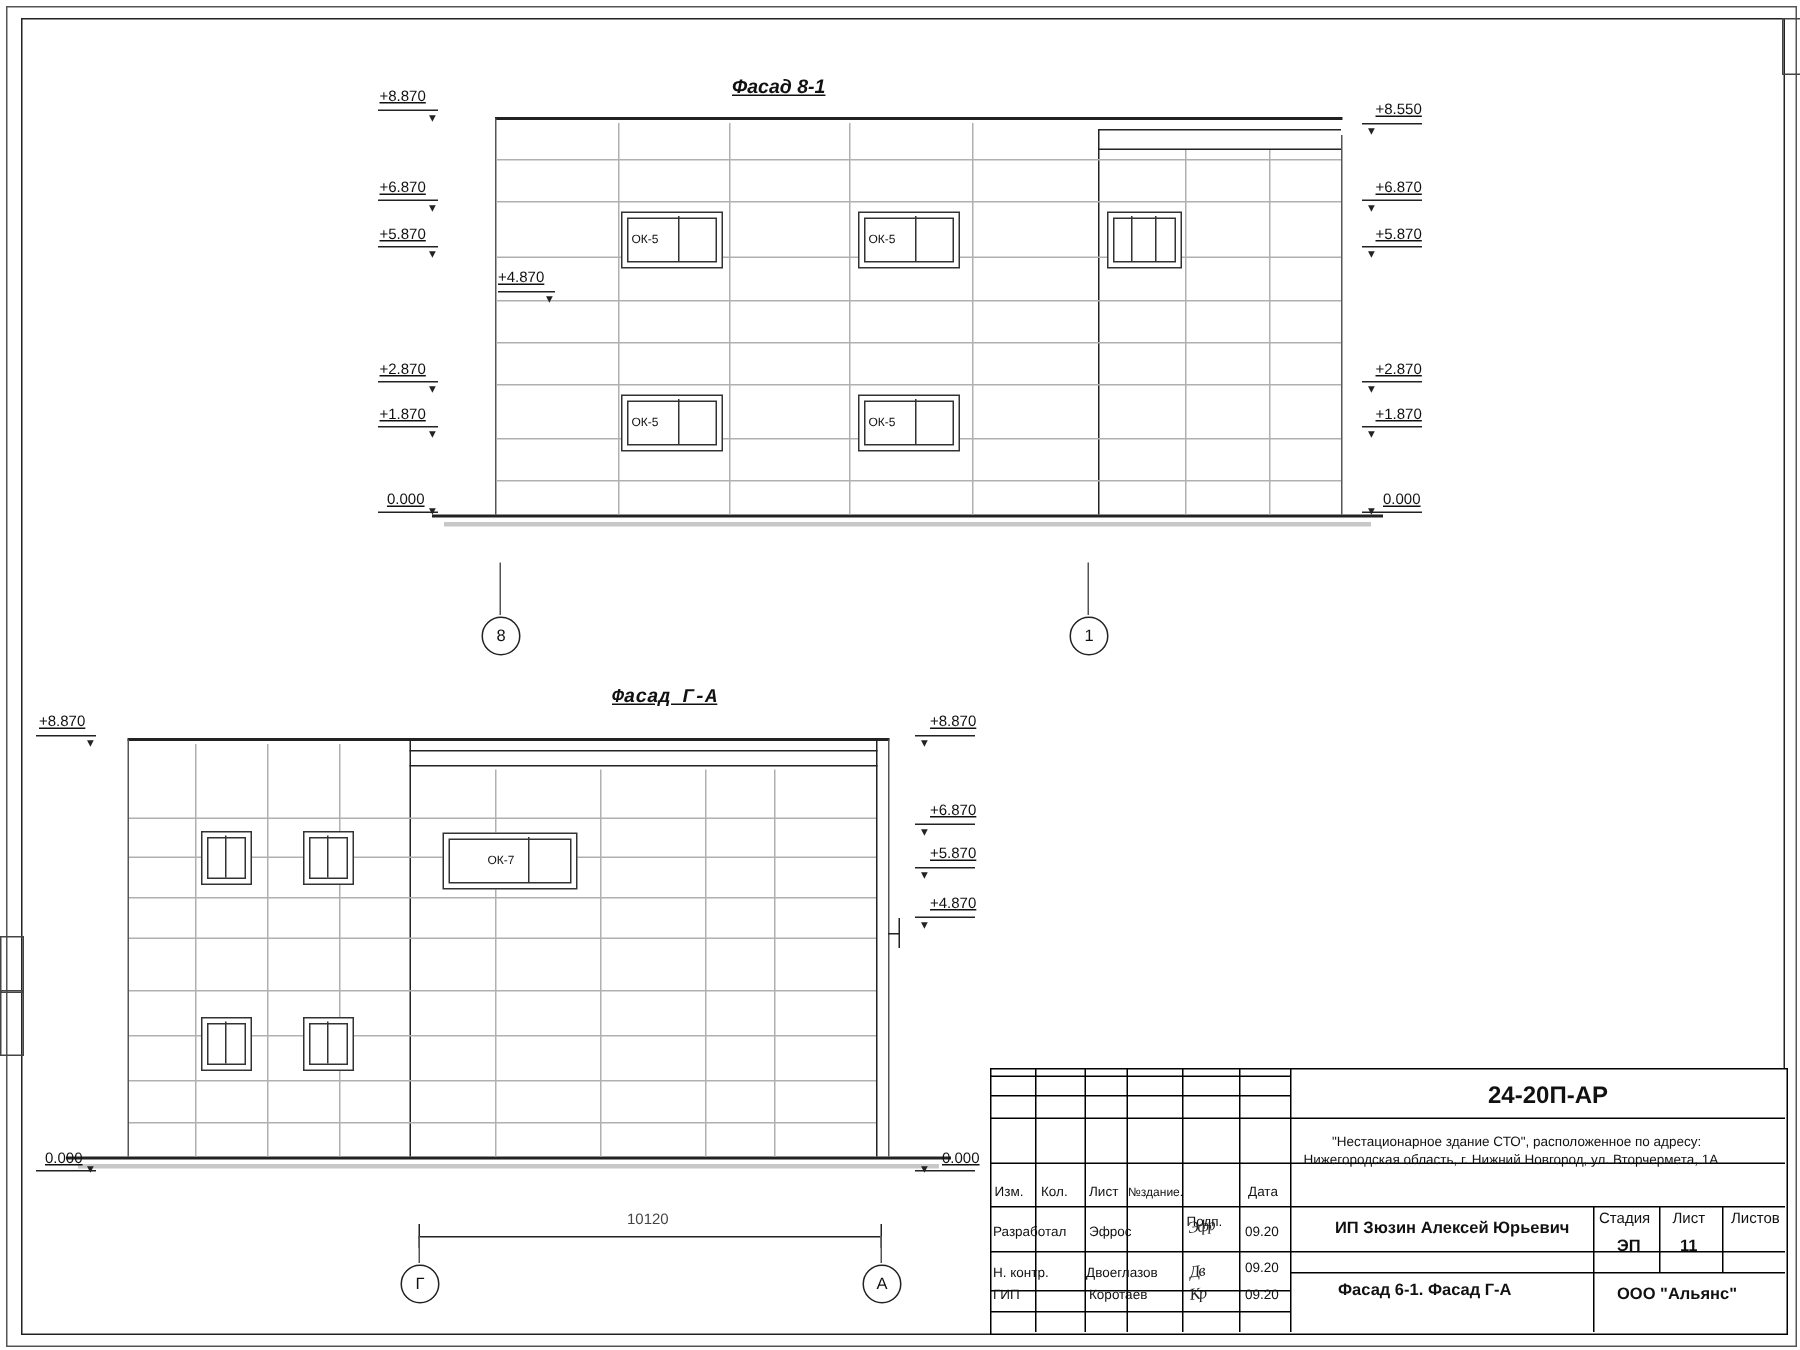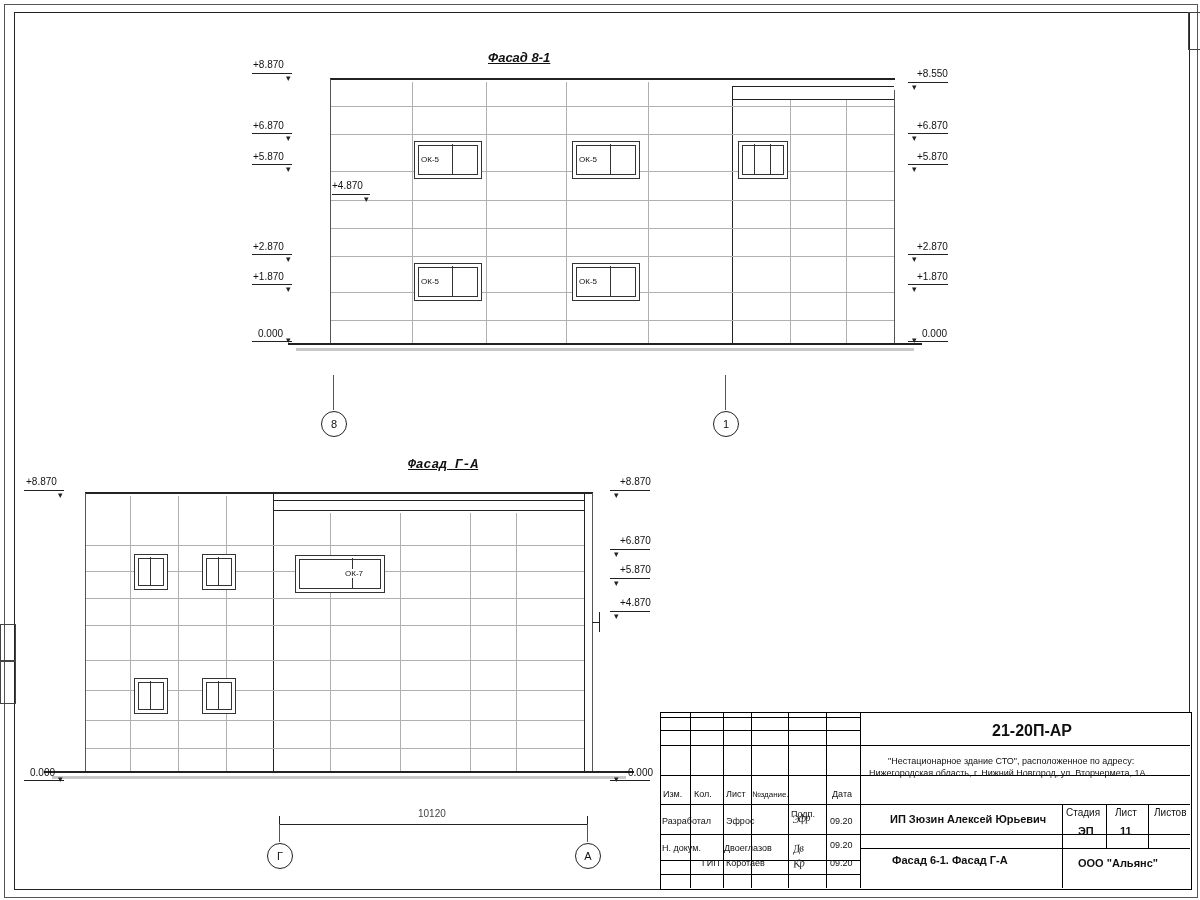--- a/index.html
+++ b/index.html
@@ -3,21 +3,21 @@
 <meta charset="utf-8">
 <style>
   html,body{margin:0;padding:0;background:#fff;}
   body{width:1200px;height:900px;position:relative;overflow:hidden;
        font-family:"Liberation Sans", sans-serif;color:#111;}
   .sheet{position:absolute;inset:0;background:#fff;}
   
   .frame-outer{position:absolute;left:4px;top:4px;width:1192px;height:892px;border:1px solid #555;}
   .frame-inner{position:absolute;left:14px;top:12px;width:1174px;height:876px;border:1px solid #222;}
   .edge-stub{position:absolute;border:1px solid #444;}
-  .lvl{position:absolute;font-size:10px;white-space:nowrap;line-height:1;}
+  .lvl{position:absolute;font-size:10px;white-space:nowrap;line-height:1;text-decoration:underline;}
   .title-it{position:absolute;font-style:italic;font-weight:bold;font-size:13px;
             white-space:nowrap;text-decoration:underline;}
   .ln{position:absolute;background:#222;}
   .ln-h{height:1px;}
   .ln-v{width:1px;}
   .thin{background:#555;}
   .light{background:#8a8a8a;}
   .vlight{background:#b0b0b0;}
   .circle{position:absolute;width:24px;height:24px;border:1px solid #222;border-radius:50%;
           font-size:11px;display:flex;align-items:center;justify-content:center;background:#fff;}
@@ -212,21 +212,21 @@
 
   <div class="winbox" style="left:202px;top:678px;width:32px;height:34px;">
     <div class="inner"></div>
   </div>
   <div class="mull" style="left:218px;top:681px;height:28px;"></div>
 
   <div class="winbox" style="left:295px;top:555px;width:88px;height:36px;">
     <div class="inner"></div>
   </div>
   <div class="mull" style="left:352px;top:558px;height:30px;"></div>
-  <div class="winlbl" style="left:344px;top:569px;">ОК-7</div>
+  <div class="winlbl" style="left:324px;top:569px;">ОК-7</div>
 
   <div class="lvl" style="left:26px;top:477px;">+8.870</div>
   <div class="ln ln-h" style="left:24px;top:490px;width:40px;"></div>
   <div class="arrowdown" style="left:58px;top:491px;">▾</div>
 
   <div class="lvl" style="left:30px;top:768px;">0.000</div>
   <div class="ln ln-h" style="left:24px;top:780px;width:40px;"></div>
   <div class="arrowdown" style="left:58px;top:775px;">▾</div>
 
   <div class="lvl" style="left:620px;top:477px;">+8.870</div>
@@ -275,42 +275,42 @@
   <div class="ln ln-v" style="left:690px;top:712px;height:176px;background:#000;"></div>
   <div class="ln ln-v" style="left:723px;top:712px;height:176px;background:#000;"></div>
   <div class="ln ln-v" style="left:751px;top:712px;height:176px;background:#000;"></div>
   <div class="ln ln-v" style="left:788px;top:712px;height:176px;background:#000;"></div>
   <div class="ln ln-v" style="left:826px;top:712px;height:176px;background:#000;"></div>
   <div class="ln ln-v" style="left:860px;top:712px;height:176px;background:#000;"></div>
   <div class="ln ln-v" style="left:1062px;top:804px;height:84px;background:#000;"></div>
   <div class="ln ln-v" style="left:1106px;top:804px;height:44px;background:#000;"></div>
   <div class="ln ln-v" style="left:1148px;top:804px;height:44px;background:#000;"></div>
 
-  <div class="tbtxt tb-big" style="left:992px;top:723px;">21-20П-АР</div>
+  <div class="tbtxt tb-big" style="left:992px;top:723px;">24-20П-АР</div>
   <div class="tbtxt" style="left:888px;top:757px;">"Нестационарное здание СТО", расположенное по адресу:</div>
   <div class="tbtxt" style="left:869px;top:769px;">Нижегородская область, г. Нижний Новгород, ул. Вторчермета, 1А</div>
 
   <div class="tbtxt" style="left:663px;top:790px;">Изм.</div>
   <div class="tbtxt" style="left:694px;top:790px;">Кол.</div>
   <div class="tbtxt" style="left:726px;top:790px;">Лист</div>
   <div class="tbtxt" style="left:752px;top:791px;font-size:8px;">№здание.</div>
   <div class="tbtxt" style="left:791px;top:810px;">Подп.</div>
   <div class="tbtxt" style="left:832px;top:790px;">Дата</div>
 
   <div class="tbtxt" style="left:662px;top:817px;">Разработал</div>
   <div class="tbtxt" style="left:726px;top:817px;">Эфрос</div>
   <div class="sig" style="left:792px;top:812px;">Эфр</div>
   <div class="tbtxt" style="left:830px;top:817px;">09.20</div>
 
-  <div class="tbtxt" style="left:662px;top:844px;">Н. докум.</div>
+  <div class="tbtxt" style="left:662px;top:844px;">Н. контр.</div>
   <div class="tbtxt" style="left:724px;top:844px;">Двоеглазов</div>
   <div class="sig" style="left:793px;top:842px;">Дв</div>
   <div class="tbtxt" style="left:830px;top:841px;">09.20</div>
 
-  <div class="tbtxt" style="left:662px;top:859px;padding-left:40px;">ГИП</div>
+  <div class="tbtxt" style="left:662px;top:859px;">ГИП</div>
   <div class="tbtxt" style="left:726px;top:859px;">Коротаев</div>
   <div class="sig" style="left:793px;top:857px;">Кр</div>
   <div class="tbtxt" style="left:830px;top:859px;">09.20</div>
 
   <div class="tbtxt tb-mid" style="left:890px;top:814px;">ИП Зюзин Алексей Юрьевич</div>
   <div class="tbtxt tb-mid" style="left:892px;top:855px;">Фасад 6-1. Фасад Г-А</div>
 
   <div class="tbtxt" style="left:1066px;top:808px;font-size:10px;">Стадия</div>
   <div class="tbtxt" style="left:1115px;top:808px;font-size:10px;">Лист</div>
   <div class="tbtxt" style="left:1154px;top:808px;font-size:10px;">Листов</div>

